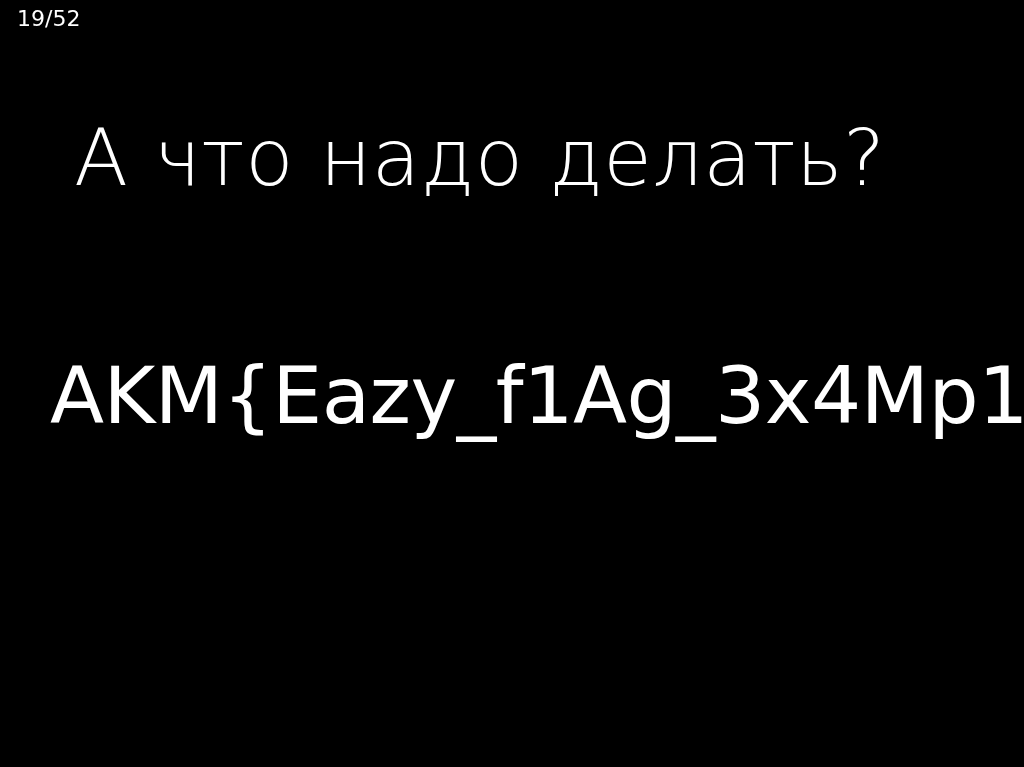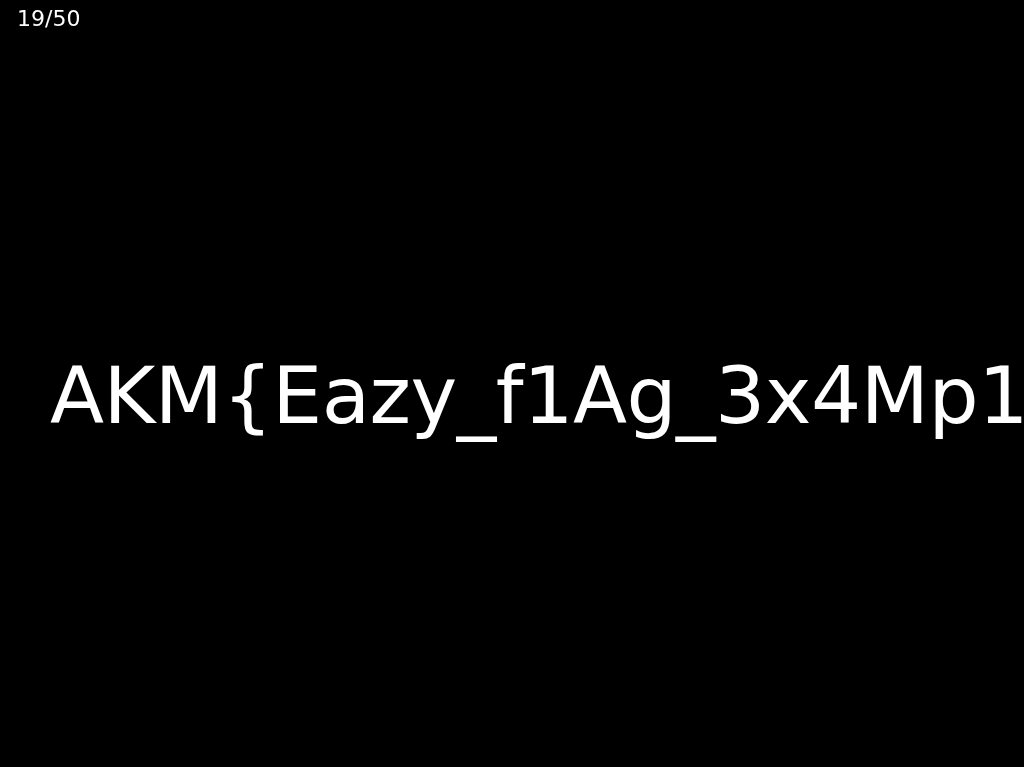--- a/index.html
+++ b/index.html
@@ -57,18 +57,19 @@
     color: #ffffff;
     letter-spacing: -0.5px;
     white-space: nowrap;
   }
 </style>
 </head>
 <body>
 
 <div class="slide">
 
-  <div class="page-counter">19/50</div>
+  <div class="page-counter">19/52</div>
 
+  <h1 class="slide-title">А что надо делать?</h1>
 
   <div class="flag-text">AKM{Eazy_f1Ag_3x4Mp1e}</div>
 
 </div>
 
 </body></html>

